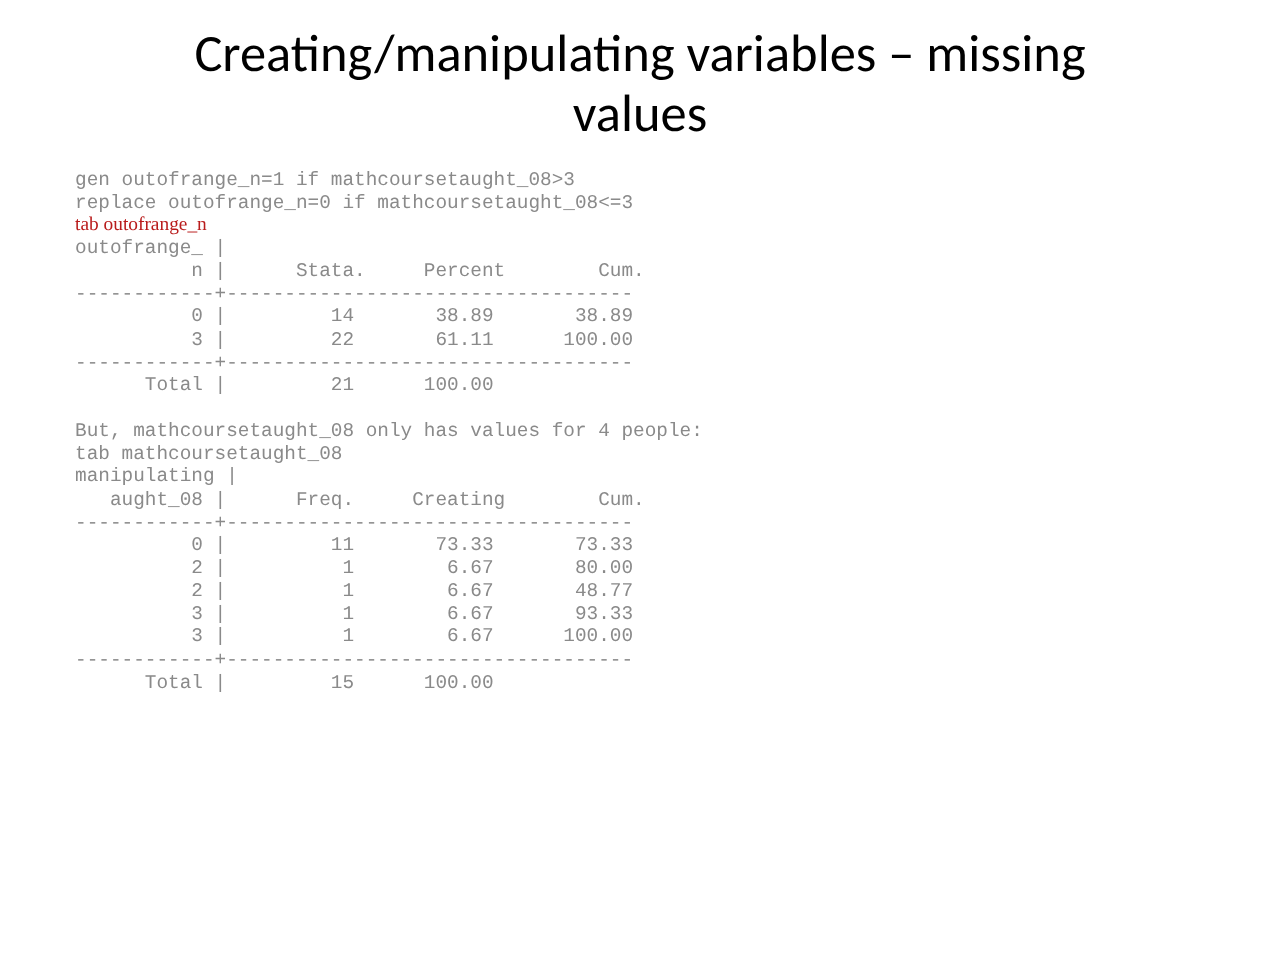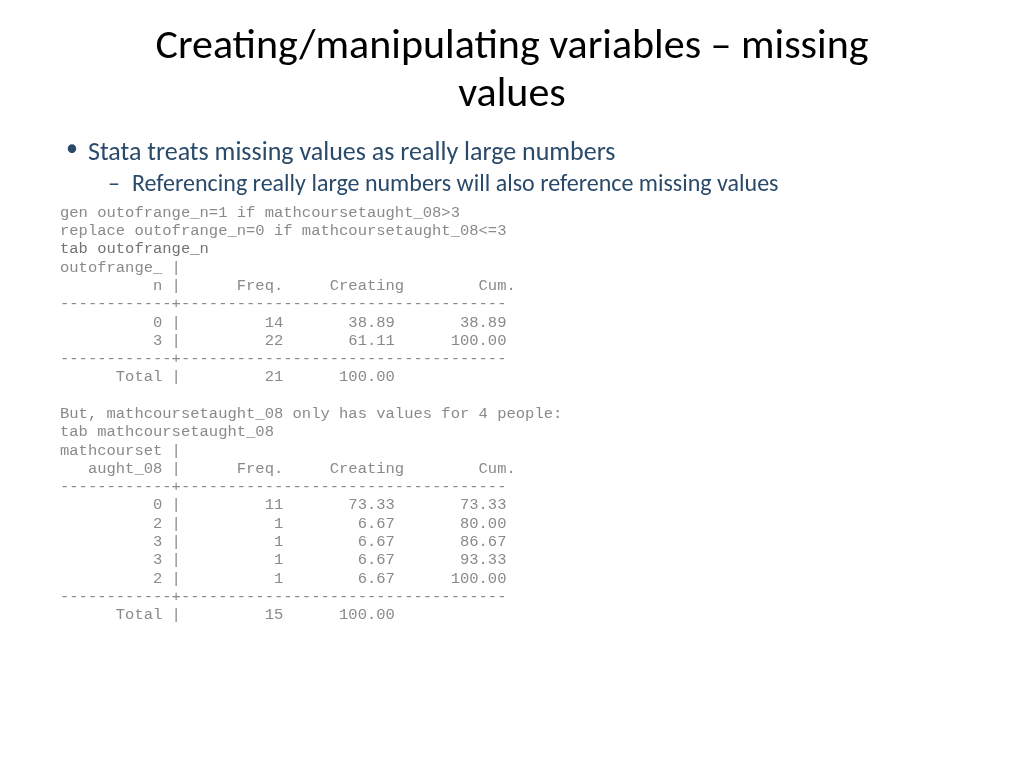--- a/index.html
+++ b/index.html
@@ -60,48 +60,45 @@
     .code-block {
       font-family: "Courier New", Courier, monospace;
       font-size: 15.5px;
       color: #8a8a8a;
       white-space: pre;
       line-height: 1.18;
       letter-spacing: 0px;
       margin-top: 2px;
     }
     .code-black {
-      color: #737373;
+      color: #b91c1c;
+      font-family: Liberation Serif, serif;
     }
   </style>
 </head>
 <body>
 
 <div class="slide">
   <h1 class="title">Creating/manipulating variables – missing values</h1>
-  <ul class="bullet-list">
-    <li class="bullet-outer">Stata treats missing values as really large numbers</li>
-    <li class="bullet-inner">Referencing really large numbers will also reference missing values</li>
-  </ul>
   <div class="code-block"><span>gen outofrange_n=1 if mathcoursetaught_08&gt;3</span>
 <span>replace outofrange_n=0 if mathcoursetaught_08&lt;=3</span>
 <span class="code-black">tab outofrange_n</span>
 <span>outofrange_ |</span>
-<span>          n |      Freq.     Creating        Cum.</span>
+<span>          n |      Stata.     Percent        Cum.</span>
 <span>------------+-----------------------------------</span>
 <span>          0 |         14       38.89       38.89</span>
 <span>          3 |         22       61.11      100.00</span>
 <span>------------+-----------------------------------</span>
 <span>      Total |         21      100.00</span>
 <span></span>
 <span>But, mathcoursetaught_08 only has values for 4 people:</span>
 <span>tab mathcoursetaught_08</span>
-<span>mathcourset |</span>
+<span>manipulating |</span>
 <span>   aught_08 |      Freq.     Creating        Cum.</span>
 <span>------------+-----------------------------------</span>
 <span>          0 |         11       73.33       73.33</span>
 <span>          2 |          1        6.67       80.00</span>
-<span>          3 |          1        6.67       86.67</span>
+<span>          2 |          1        6.67       48.77</span>
 <span>          3 |          1        6.67       93.33</span>
-<span>          2 |          1        6.67      100.00</span>
+<span>          3 |          1        6.67      100.00</span>
 <span>------------+-----------------------------------</span>
 <span>      Total |         15      100.00</span></div>
 </div>
 
 </body></html>

